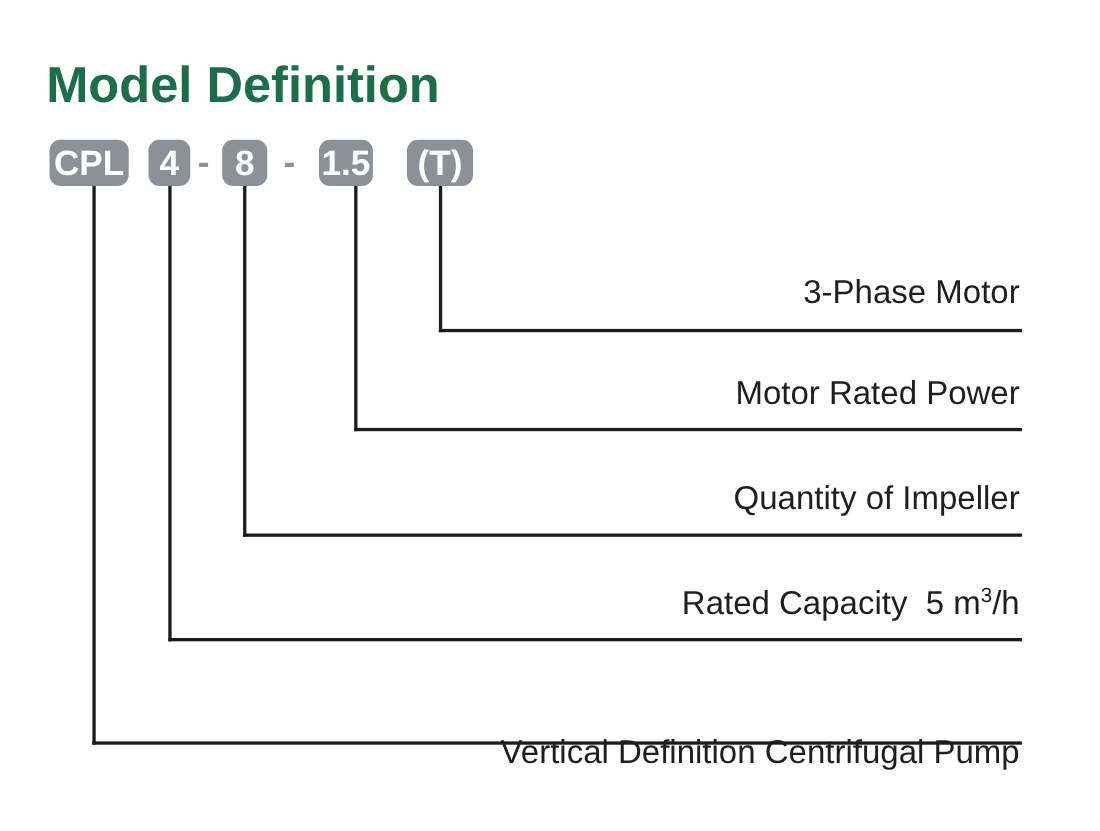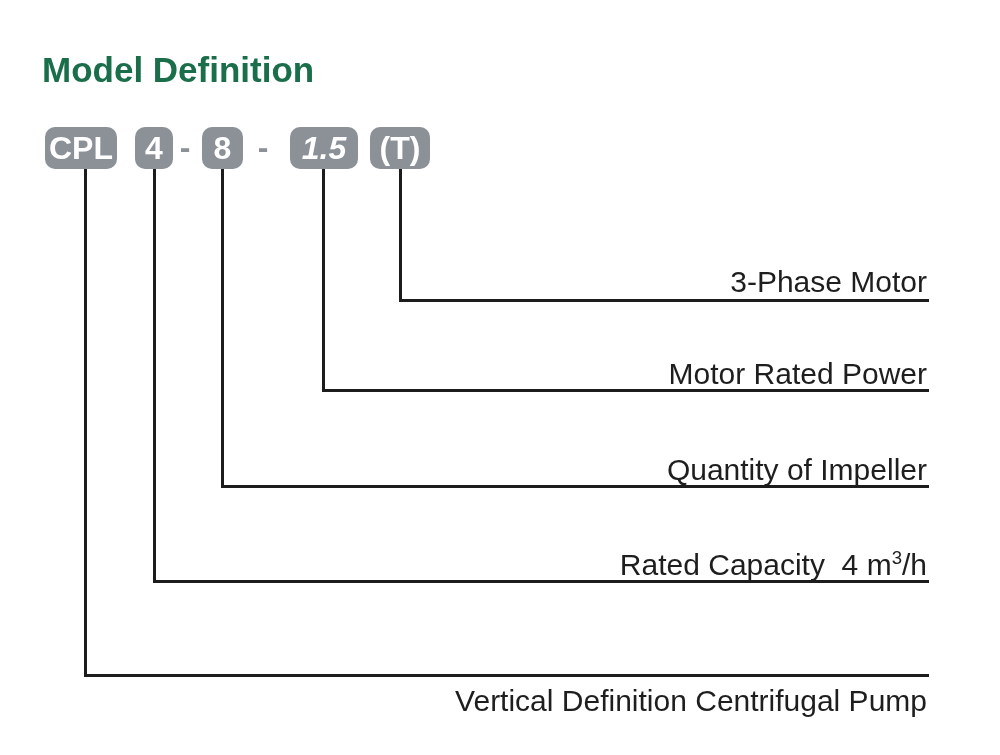--- a/index.html
+++ b/index.html
@@ -14,21 +14,21 @@
     background: #ffffff;
     overflow: hidden;
     font-family: "Liberation Sans", "DejaVu Sans", sans-serif;
   }
 
   
   .title {
     position: absolute;
     left: 42px;
     top: 50px;
-    font-size: 35px;
+    font-size: 46px;
     font-weight: 700;
     color: #1a6e49;
     letter-spacing: 0px;
   }
 
   
   .code-box {
     position: absolute;
     top: 127px;
     height: 42px;
@@ -36,21 +36,21 @@
     border-radius: 10px;
     background: #8b9197;
     color: #ffffff;
     font-size: 32px;
     font-weight: 700;
     text-align: center;
   }
   .seg-cpl  { left: 45px;  width: 72px; }
   .seg-4    { left: 135px; width: 38px; }
   .seg-8    { left: 202px; width: 41px; }
-  .seg-15   { left: 290px; width: 68px; font-style: italic; }
+  .seg-15   { left: 290px; width: 49px; }
   .seg-t    { left: 370px; width: 60px; }
   .code-dash {
     position: absolute;
     top: 127px;
     height: 42px;
     line-height: 40px;
     color: #8b9197;
     font-size: 32px;
     font-weight: 700;
     text-align: center;
@@ -80,21 +80,20 @@
 
   
   .callout-label {
     position: absolute;
     right: 73px;
     font-size: 30px;
     line-height: 36px;
     color: #1e1e1e;
     text-align: right;
     white-space: pre;
-    margin-top: 16px;
   }
   .l-t   { top: 248px; }
   .l-15  { top: 340px; }
   .l-8   { top: 436px; }
   .l-4   { top: 531px; }
   .l-cpl { top: 595px; }
   .callout-label sup {
     font-size: 62%;
     line-height: 0;
   }
@@ -121,19 +120,19 @@
   <div class="vline v-8"></div>
   <div class="hline h-8"></div>
   <div class="vline v-4"></div>
   <div class="hline h-4"></div>
   <div class="vline v-cpl"></div>
   <div class="hline h-cpl"></div>
 
   <div class="callout-label l-t">3-Phase Motor</div>
   <div class="callout-label l-8">Quantity of Impeller</div>
   <div class="callout-label l-15">Motor Rated Power</div>
-  <div class="callout-label l-4"><span>Rated Capacity  4 m</span><sup>3</sup><span>/h</span></div>
+  <div class="callout-label l-4"><span>Rated Capacity  5 m</span><sup>3</sup><span>/h</span></div>
   <div class="callout-label l-cpl">
     <div>Vertical Definition Centrifugal Pump</div>
     
   </div>
 
 </div>
 
 </body></html>

